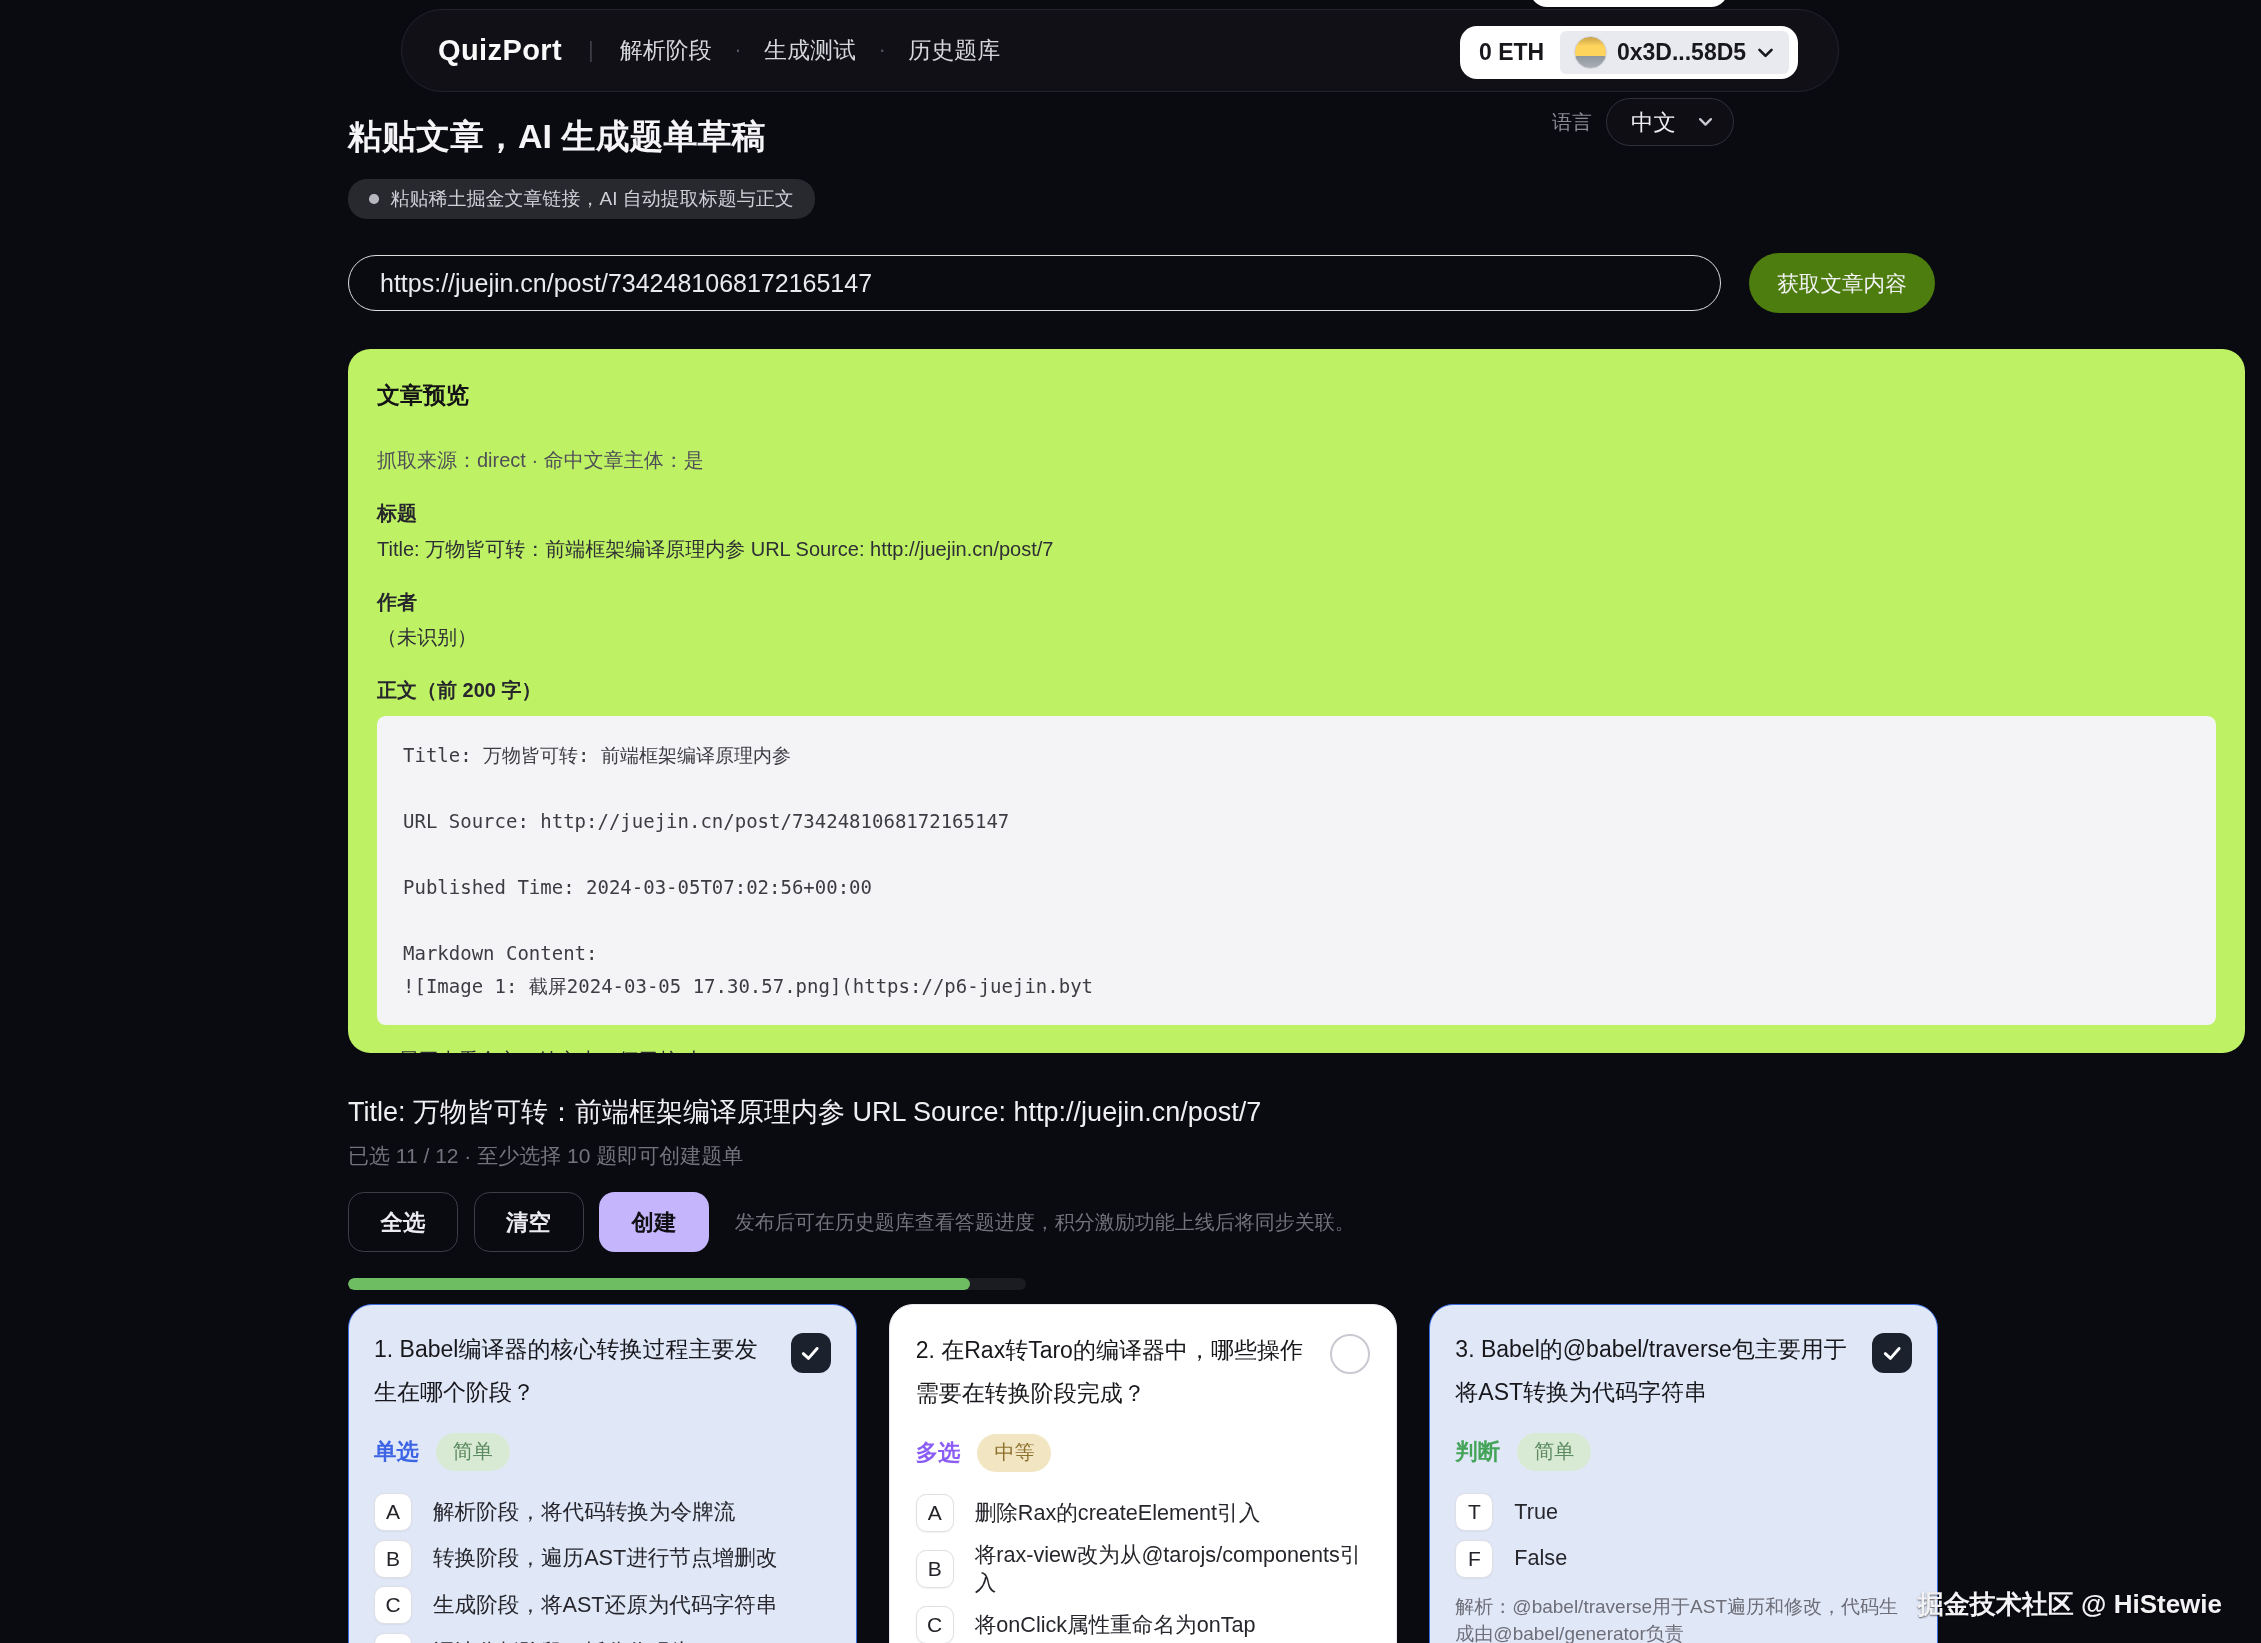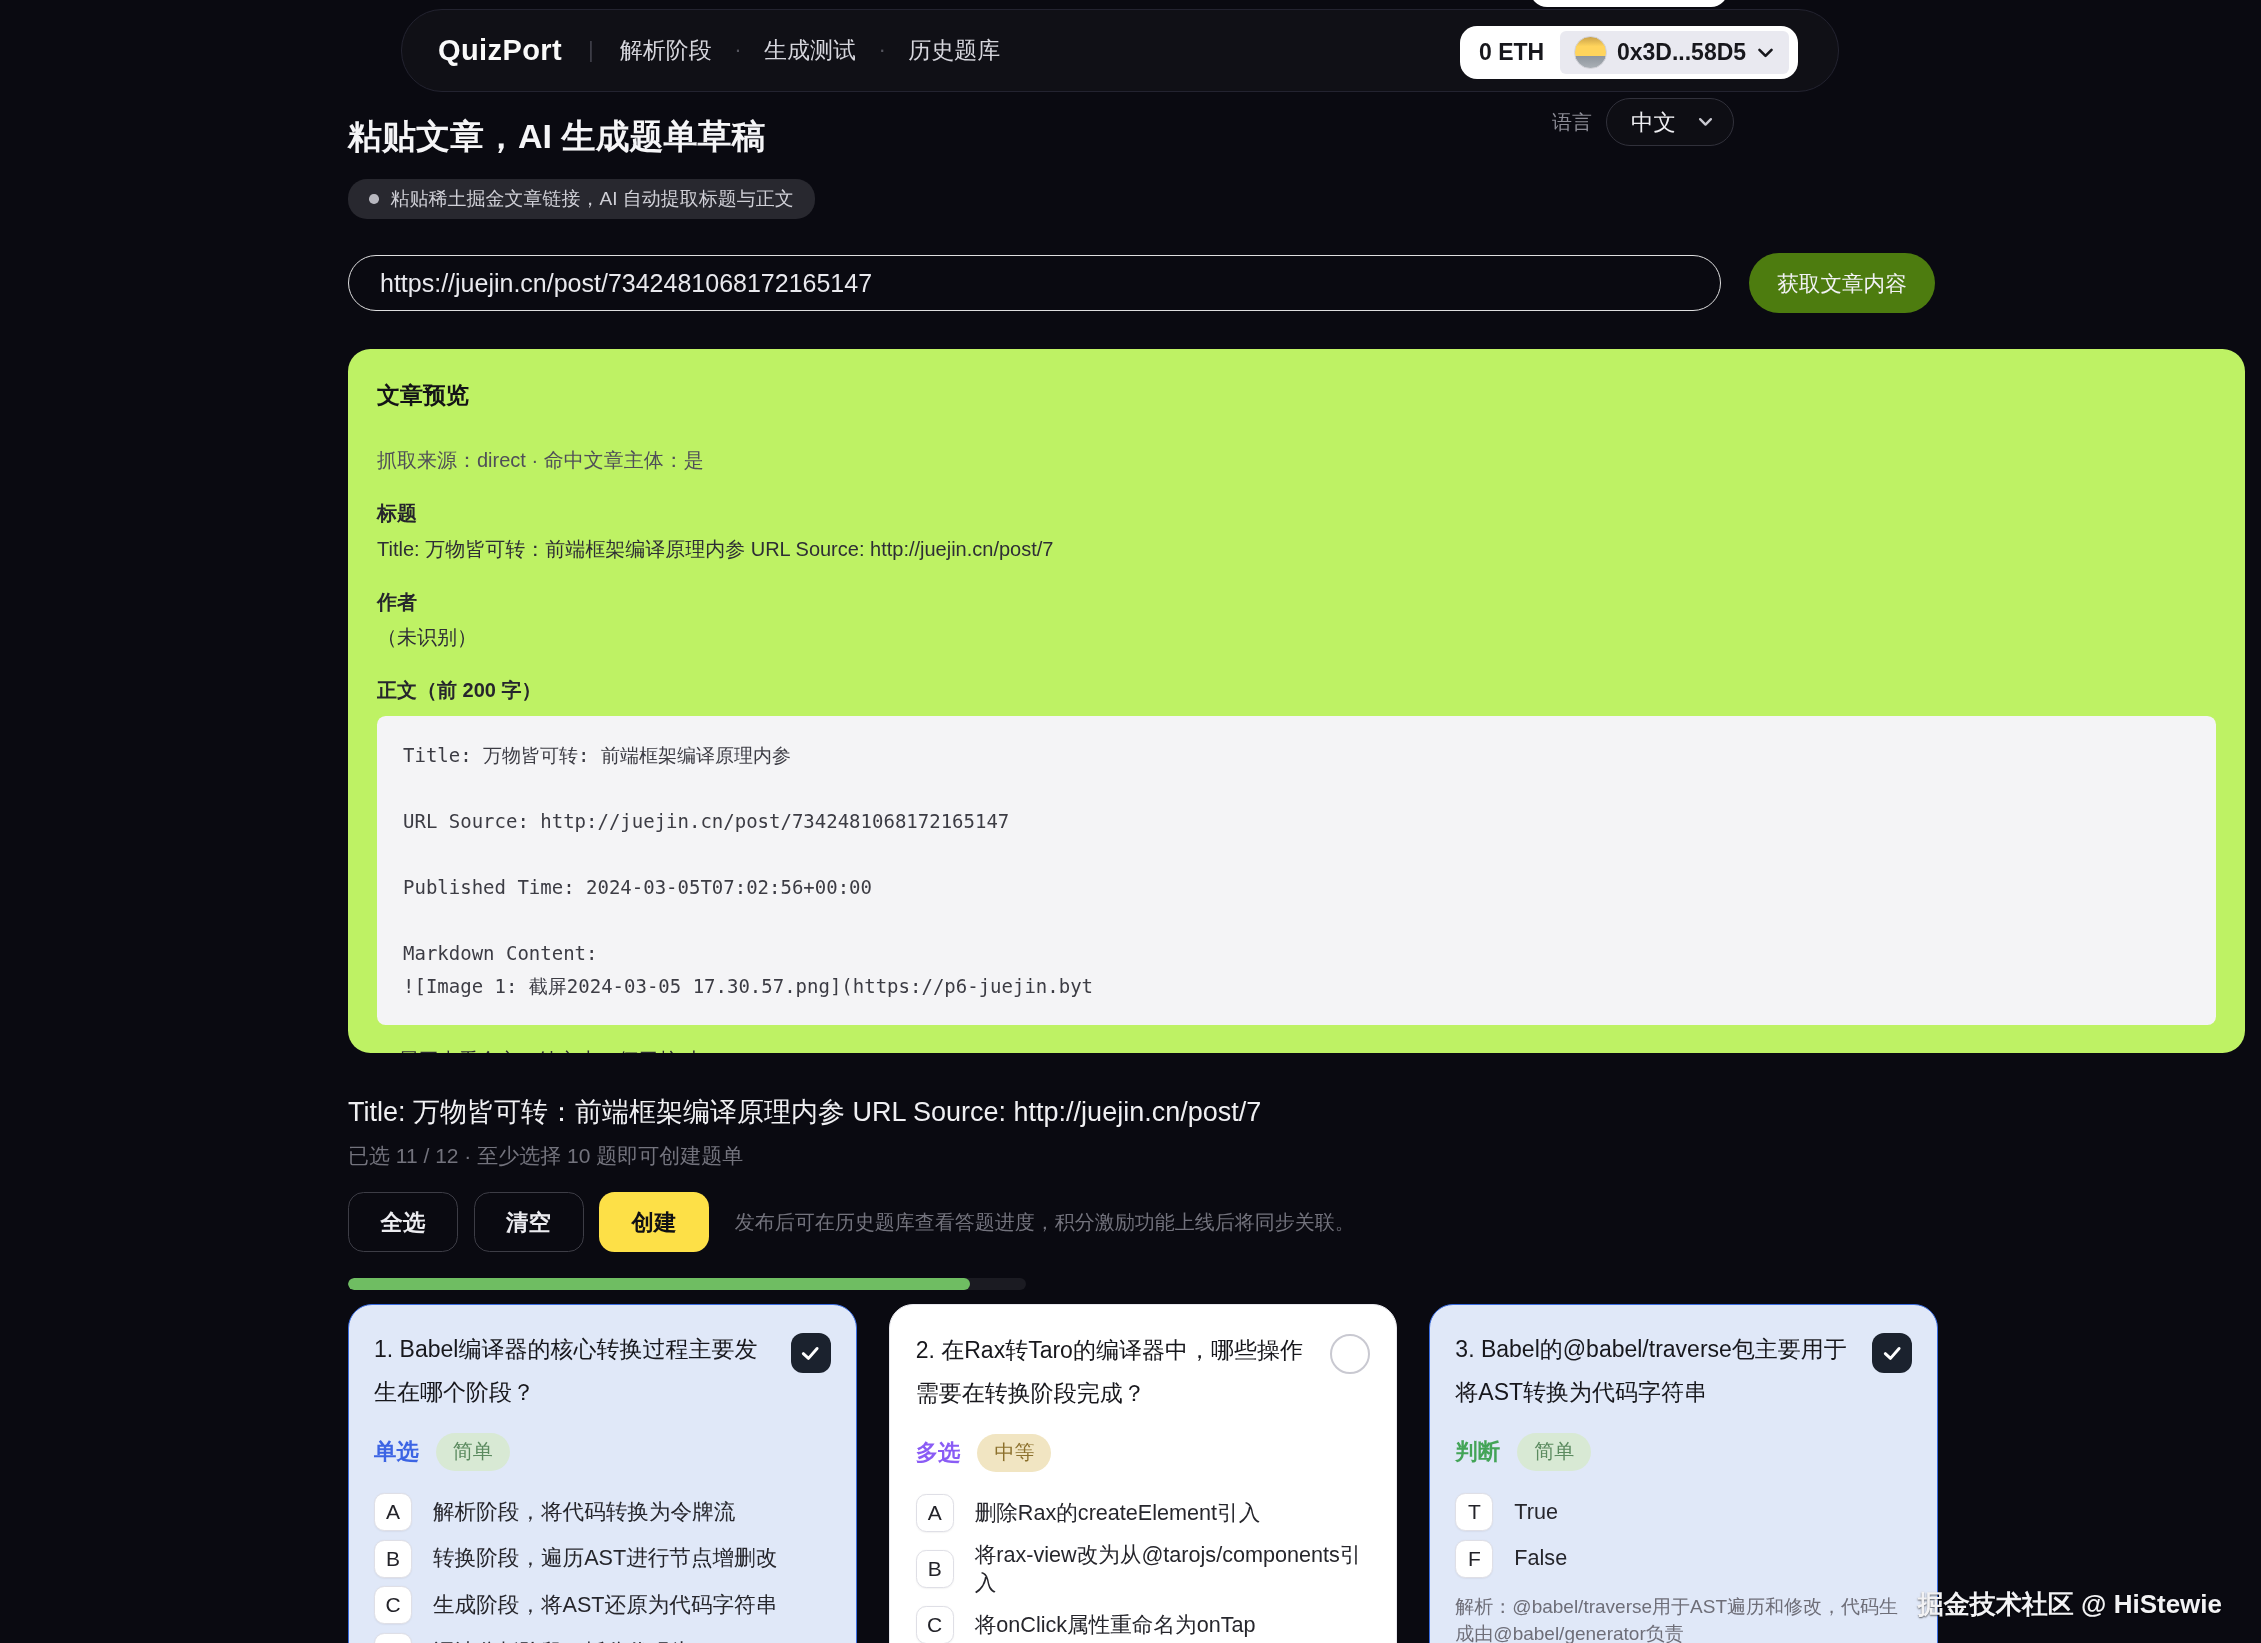--- a/index.html
+++ b/index.html
@@ -97,21 +97,21 @@
   .draft-title { margin-top: 41px; font-size: 27px; font-weight: 500; color: #f0f0f3; }
   .draft-selection { margin-top: 12px; font-size: 21px; color: #73737d; }
   .action-row { margin-top: 22.4px; display: flex; align-items: center; gap: 15.5px; }
   .btn-outline {
     width: 110px; height: 60px; background: transparent; border: 1.7px solid #3d3d46;
     border-radius: 15.5px; color: #ececf0; font-size: 22.4px; font-weight: 700; cursor: pointer;
     font-family: "Liberation Sans", sans-serif;
   }
   .btn-create {
     width: 110px; height: 60px; border: none; border-radius: 15.5px;
-    background: #fde047; color: #101014; font-size: 22.4px; font-weight: 700; cursor: pointer;
+    background: #c4b5fd; color: #101014; font-size: 22.4px; font-weight: 700; cursor: pointer;
     font-family: "Liberation Sans", sans-serif;
   }
   .action-note { margin-left: 10.3px; font-size: 20px; color: #73737d; }
   .progress-track {
     margin-top: 26px; width: 678px; height: 11.2px; border-radius: 6px; background: #1b1b22;
     overflow: hidden;
   }
   .progress-fill { height: 100%; border-radius: 6px; background: #6fbd62; }
 
   

